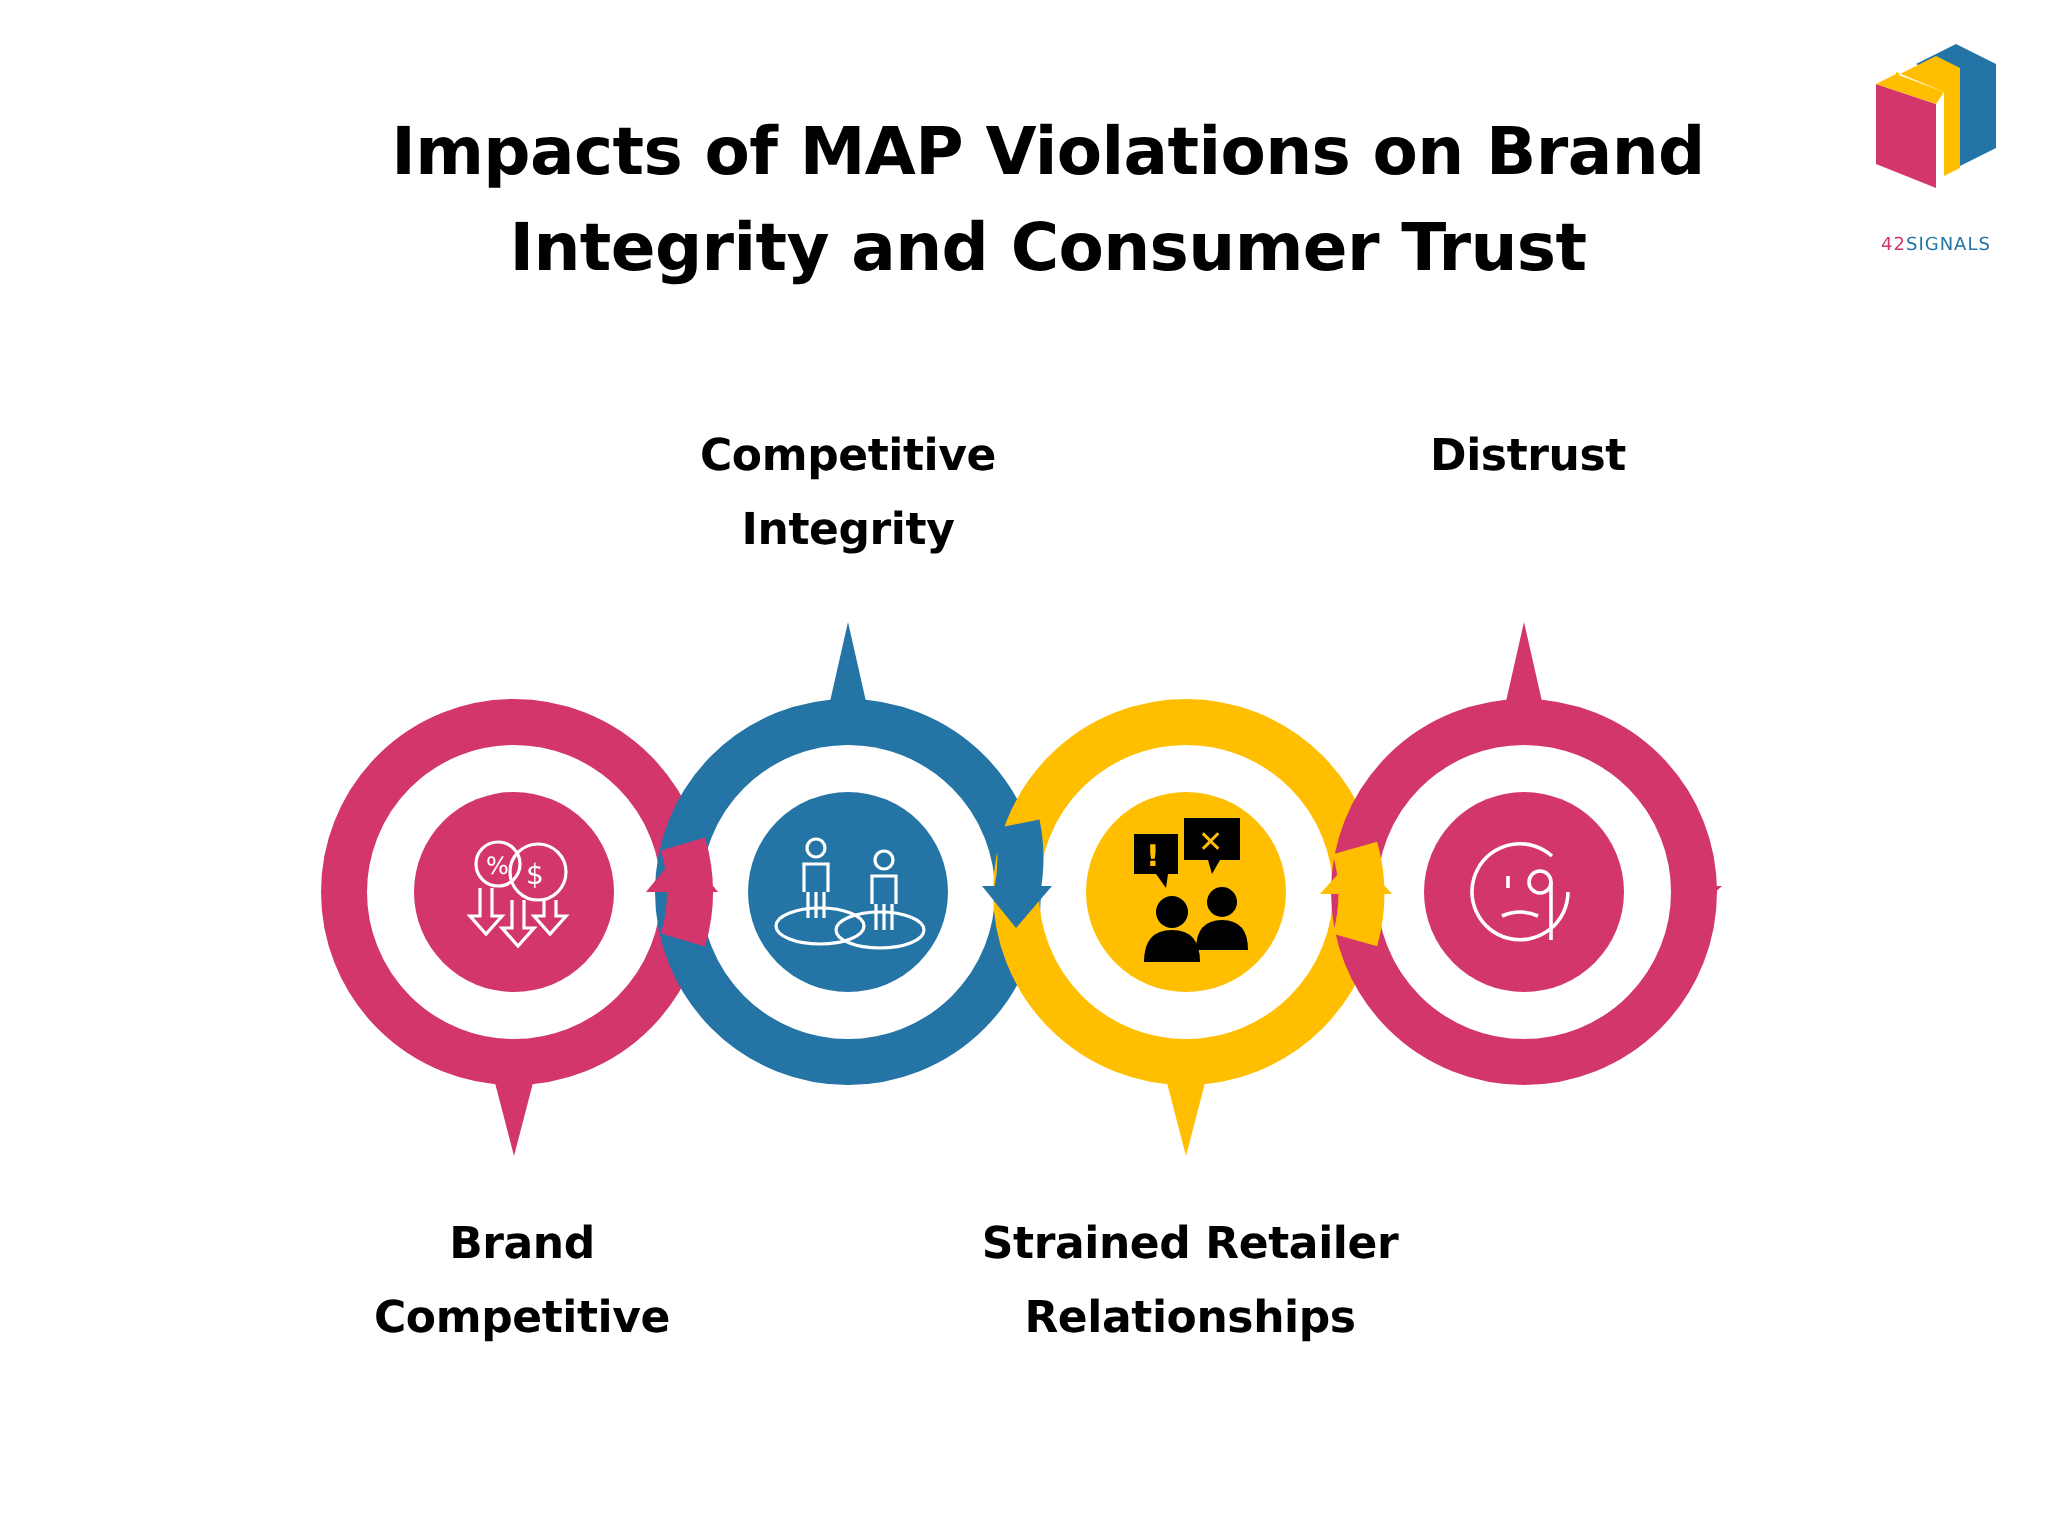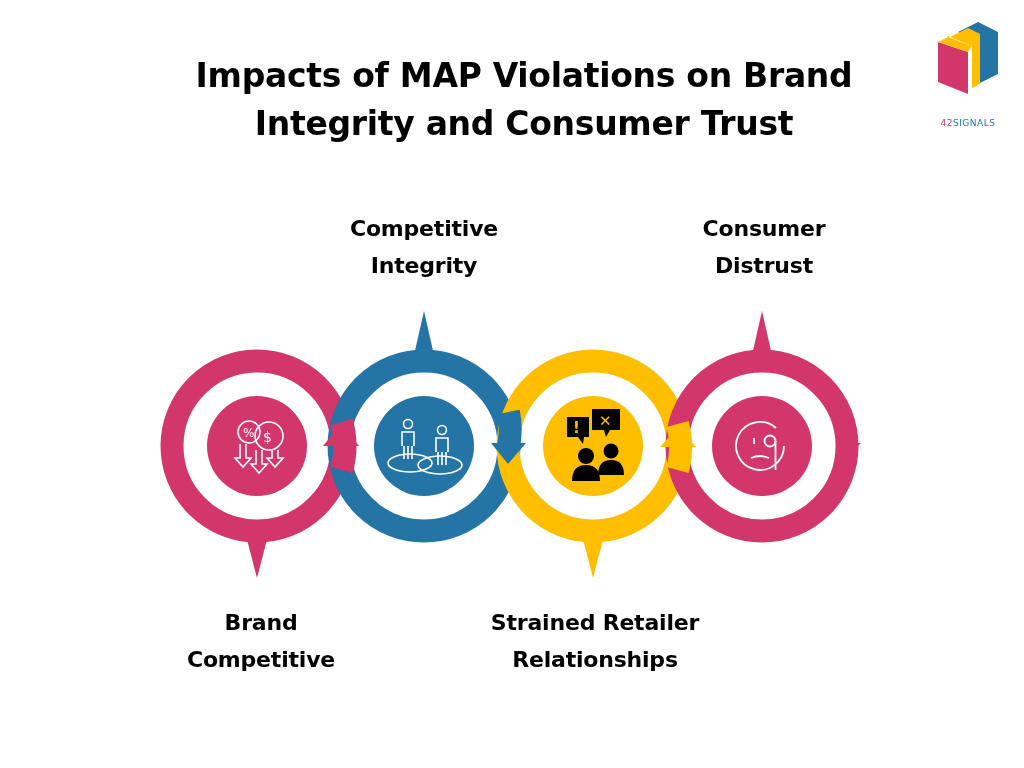--- a/index.html
+++ b/index.html
@@ -126,21 +126,20 @@
     <line x1="775.5" y1="441" x2="775.5" y2="470"></line>
     <path d="M751,458 q9,-4 18,0"></path>
   </g>
 </svg>
 
 <div class="label" style="left:320px; top:210px; width:208px;">
   <div>Competitive</div>
   <div>Integrity</div>
 </div>
 <div class="label" style="left:660px; top:210px; width:208px;">
-  <div>Consumer</div>
   <div>Distrust</div>
 </div>
 <div class="label" style="left:156px; top:604px; width:210px;">
   <div>Brand</div>
   <div>Competitive</div>
 </div>
 <div class="label" style="left:470px; top:604px; width:250px;">
   <div>Strained Retailer</div>
   <div>Relationships</div>
 </div>

